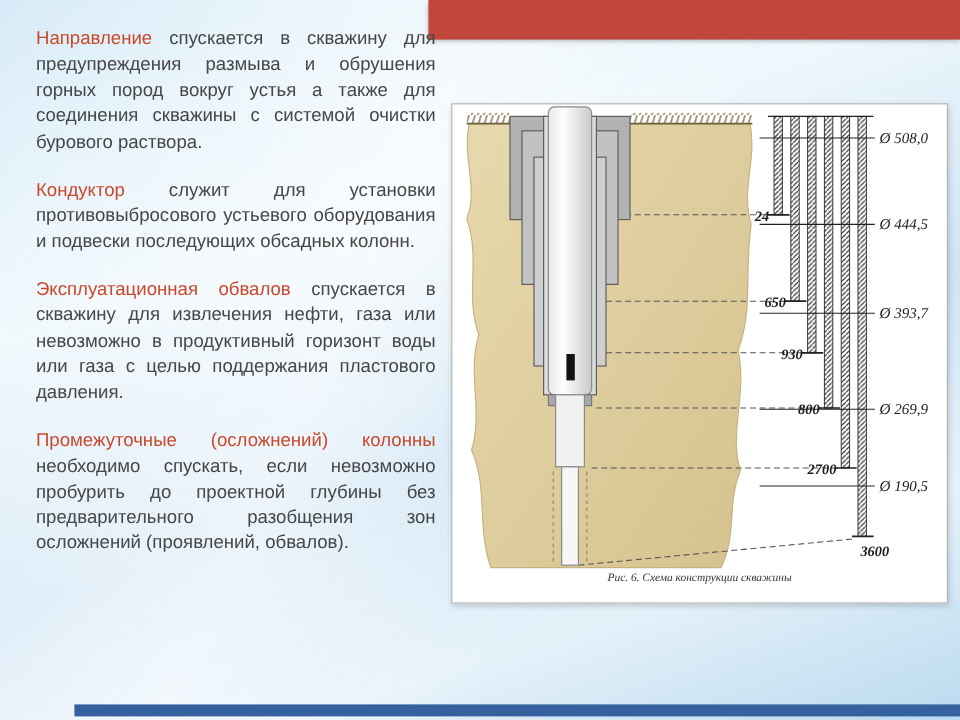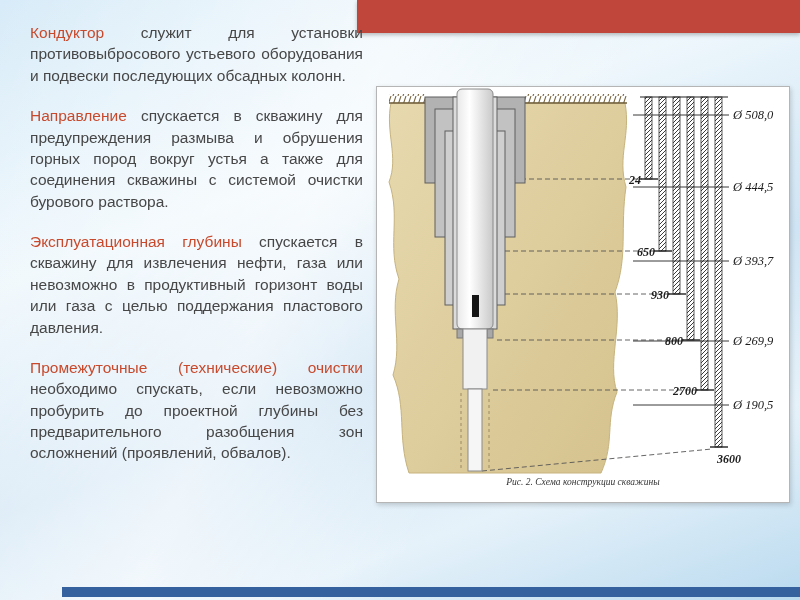--- a/index.html
+++ b/index.html
@@ -50,24 +50,24 @@
 </style>
 </head>
 <body>
 
 <div class="slide">
 
   <div class="top-bar"></div>
   <div class="bottom-bar"></div>
 
   <div class="text-col">
+    <p><span class="kw">Направление</span><span> спускается в скважину для предупреждения размыва и обрушения горных пород вокруг устья а также для соединения скважины с системой очистки бурового раствора.</span></p>
     <p><span class="kw">Кондуктор</span><span> служит для установки противовыбросового устьевого оборудования и подвески последующих обсадных колонн.</span></p>
-    <p><span class="kw">Направление</span><span> спускается в скважину для предупреждения размыва и обрушения горных пород вокруг устья а также для соединения скважины с системой очистки бурового раствора.</span></p>
-    <p><span class="kw">Эксплуатационная глубины</span><span> спускается в скважину для извлечения нефти, газа или невозможно в продуктивный горизонт воды или газа с целью поддержания пластового давления.</span></p>
-    <p><span class="kw">Промежуточные (технические) очистки</span><span> необходимо спускать, если невозможно пробурить до проектной глубины без предварительного разобщения зон осложнений (проявлений, обвалов).</span></p>
+    <p><span class="kw">Эксплуатационная обвалов</span><span> спускается в скважину для извлечения нефти, газа или невозможно в продуктивный горизонт воды или газа с целью поддержания пластового давления.</span></p>
+    <p><span class="kw">Промежуточные (осложнений) колонны</span><span> необходимо спускать, если невозможно пробурить до проектной глубины без предварительного разобщения зон осложнений (проявлений, обвалов).</span></p>
   </div>
 
   <figure class="figure">
     <svg width="412" height="388" viewBox="0 0 412 388">
       <defs>
         <pattern id="soilhatch" patternUnits="userSpaceOnUse" width="5" height="9">
           <line x1="1" y1="9" x2="4" y2="0" stroke="#7a6742" stroke-width="1.1"></line>
         </pattern>
         <pattern id="barhatch" patternUnits="userSpaceOnUse" width="4" height="4">
           <path d="M0,4 L4,0" stroke="#3c3c3c" stroke-width="1"></path>
@@ -152,16 +152,16 @@
       </g>
 
       <g class="dia-label">
         <text x="356" y="32">Ø 508,0</text>
         <text x="356" y="104">Ø 444,5</text>
         <text x="356" y="178">Ø 393,7</text>
         <text x="356" y="258">Ø 269,9</text>
         <text x="356" y="322">Ø 190,5</text>
       </g>
     </svg>
-    <figcaption class="fig-caption">Рис. 2. Схема конструкции скважины</figcaption>
+    <figcaption class="fig-caption">Рис. 6. Схема конструкции скважины</figcaption>
   </figure>
 
 </div>
 
 </body></html>

